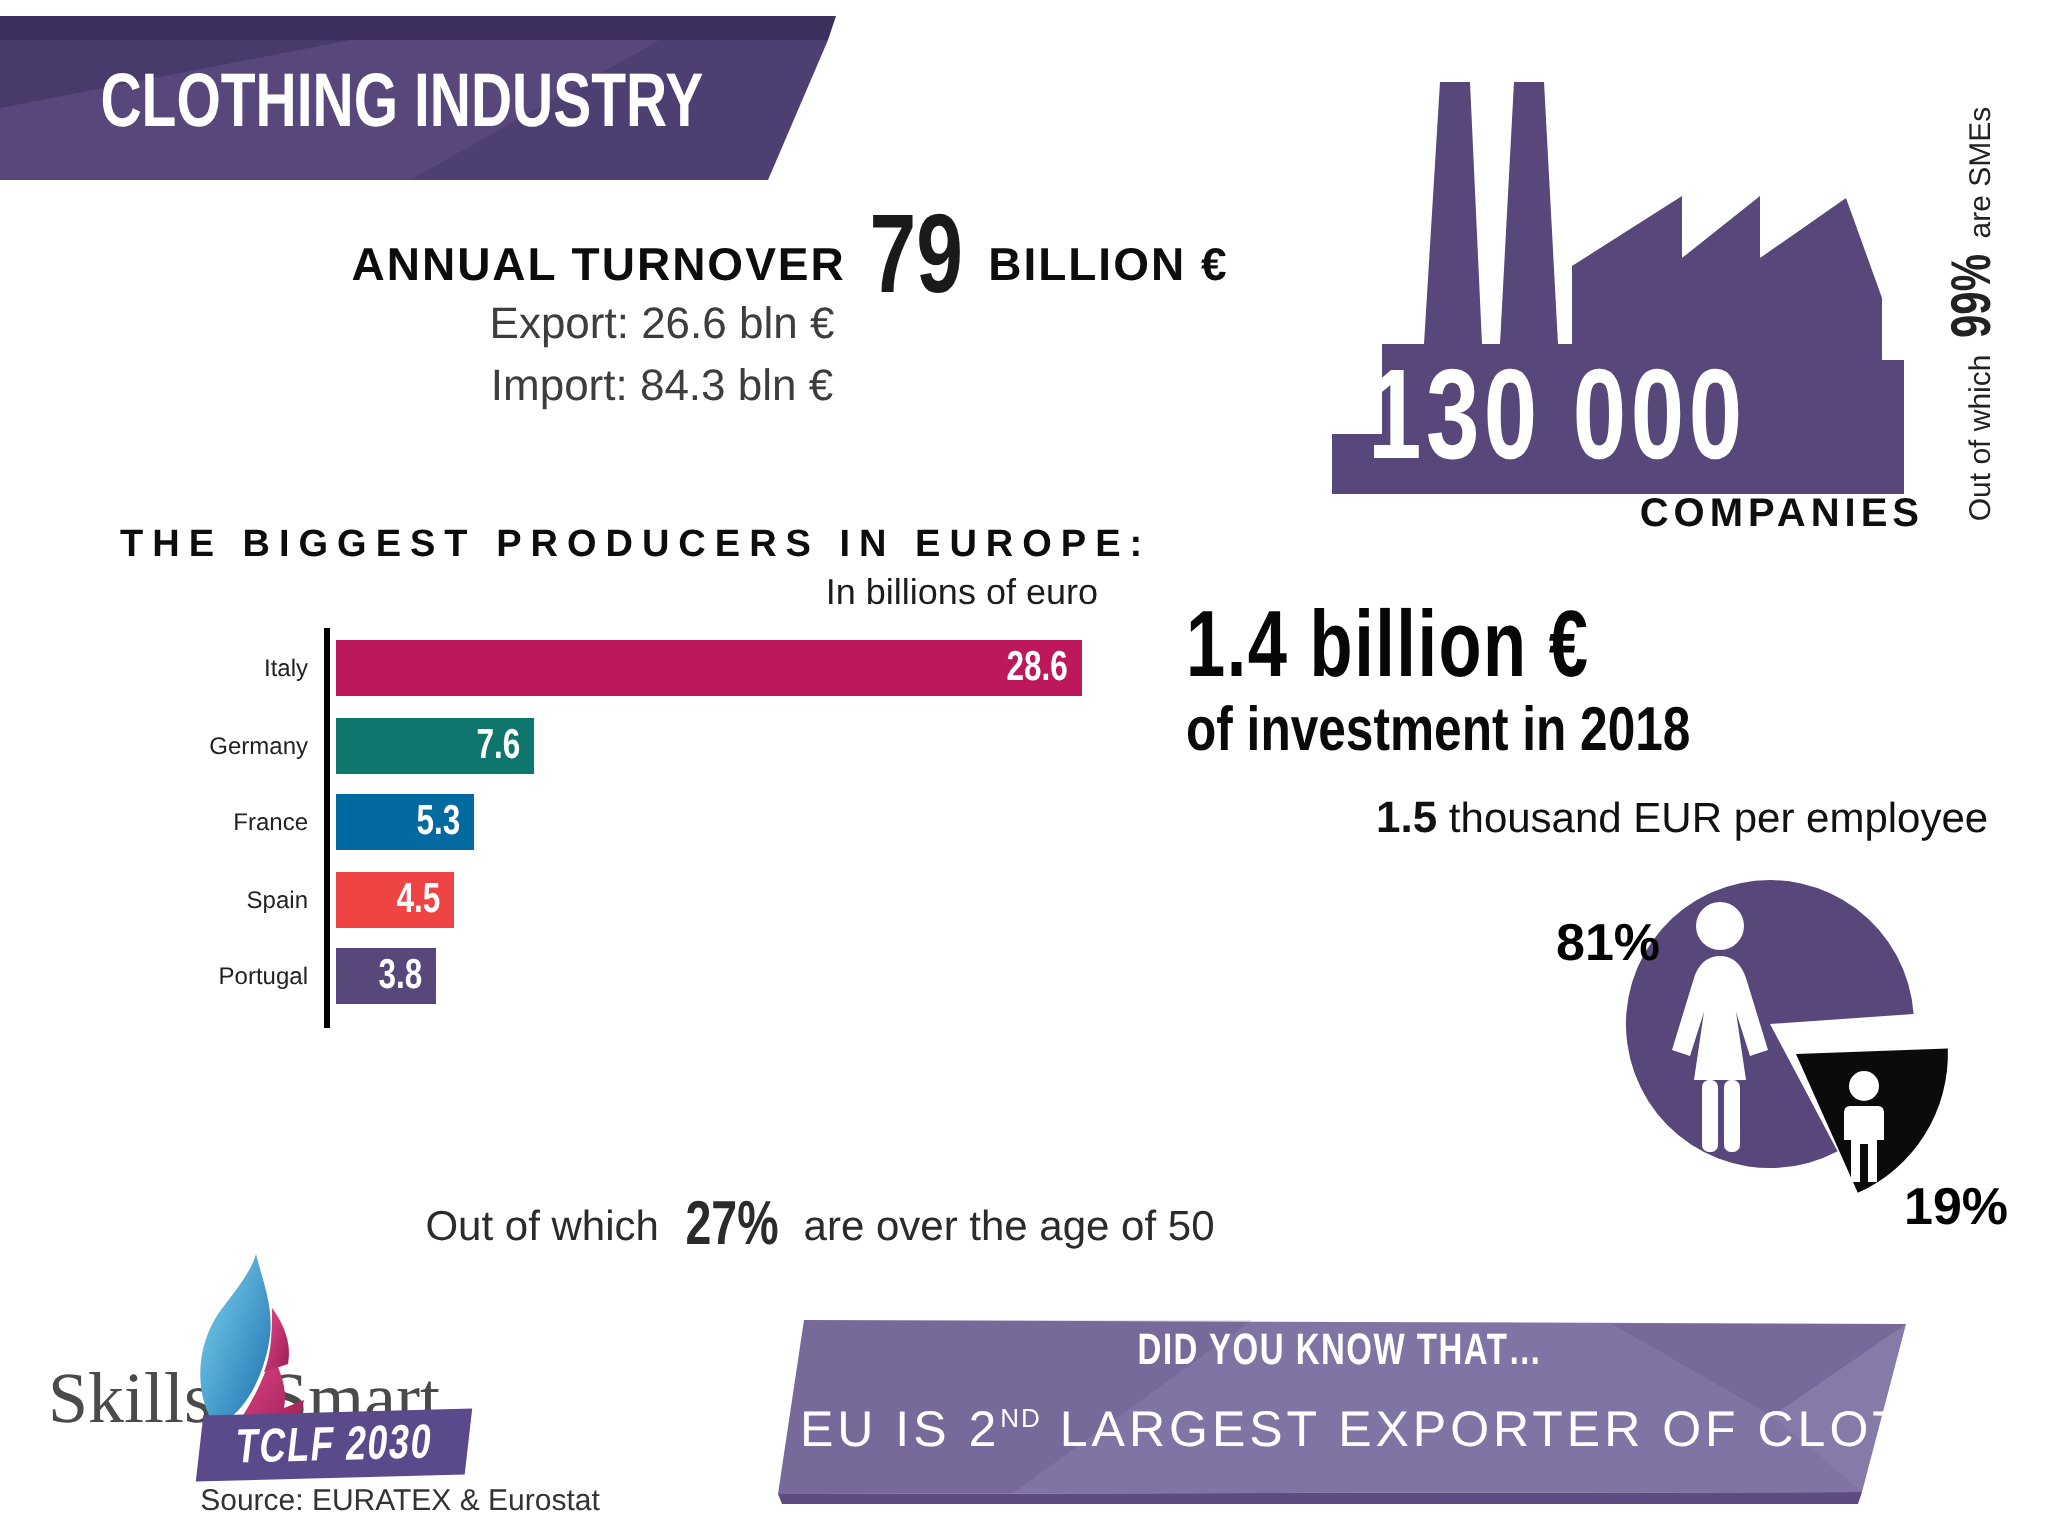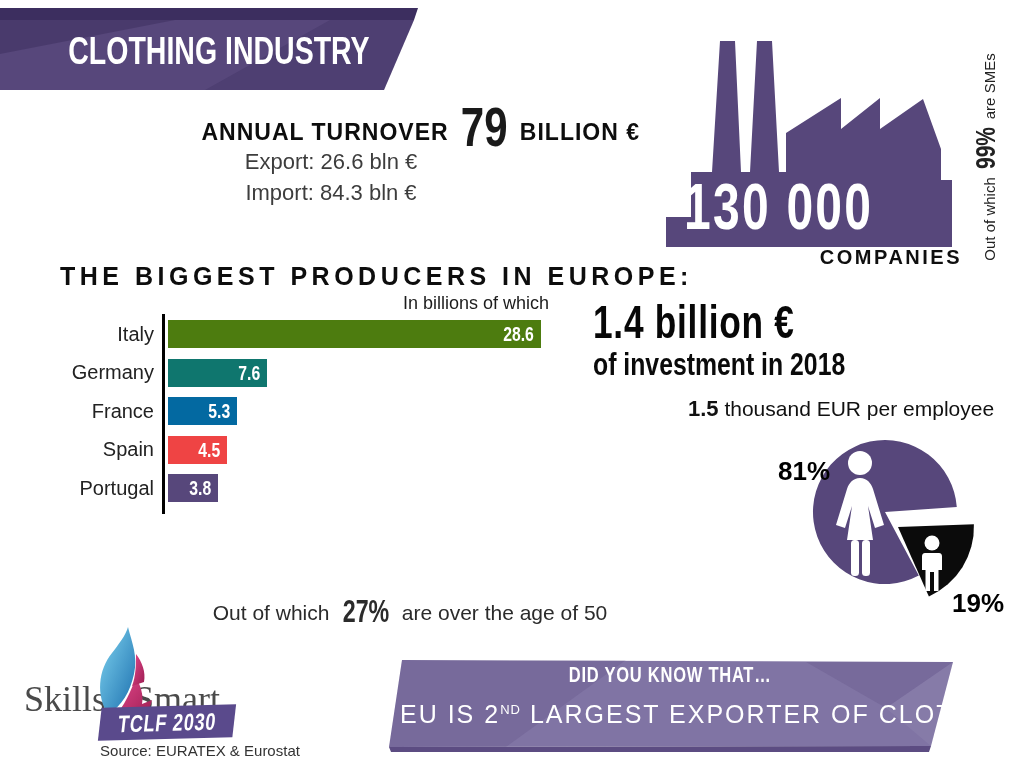--- a/index.html
+++ b/index.html
@@ -9,49 +9,49 @@
     font-family:"Liberation Sans","DejaVu Sans",sans-serif;color:#1a1a1a;
   }
   .abs{position:absolute;}
   
   .cd{display:inline-block;transform:scaleX(.75);transform-origin:center center;font-weight:bold;white-space:nowrap;}
   .cd-l{transform-origin:left center;}
   .cd-r{transform-origin:right center;}
 
   
   .ribbon-title{
-    left:0;top:20px;width:420px;height:62px;display:flex;align-items:center;justify-content:flex-end;
+    left:0;top:20px;width:420px;height:62px;display:flex;align-items:center;justify-content:flex-start;
     color:#fff;font-size:38px;font-weight:bold;letter-spacing:0px;
   }
   
-  .turnover-line{left:150px;top:94px;width:490px;text-align:right;white-space:nowrap;}
+  .turnover-line{left:150px;top:94px;width:490px;text-align:center;white-space:nowrap;}
   .turnover-label{font-size:23px;font-weight:bold;letter-spacing:1px;color:#0d0d0d;}
   .turnover-value{font-size:56px;vertical-align:-6px;letter-spacing:0;}
   .turnover-unit{font-size:23px;font-weight:bold;letter-spacing:1px;color:#0d0d0d;}
   .trade-lines{left:201px;top:146px;width:260px;text-align:center;font-size:22px;color:#3d3d3d;line-height:31px;}
 
   
   .companies-count{left:684px;top:170px;width:280px;color:#ffffff;font-size:64px;letter-spacing:3px;}
   .companies-label{left:760px;top:246px;width:202px;text-align:right;font-size:20px;font-weight:bold;letter-spacing:2.5px;color:#0f0f0f;}
   .sme-vertical{
     left:862px;top:140px;width:250px;height:34px;transform:rotate(-90deg);
     display:flex;align-items:baseline;justify-content:center;white-space:nowrap;color:#222;
   }
   .sme-vertical .small{font-size:15px;}
   .sme-vertical .big{font-size:28px;margin:0 1px;}
 
   
   .chart{left:60px;top:262px;width:495px;height:252px;}
-  .chart-title{font-size:25px;font-weight:bold;letter-spacing:4.5px;color:#0d0d0d;white-space:nowrap;}
+  .chart-title{font-size:19px;font-weight:bold;letter-spacing:4.5px;color:#0d0d0d;white-space:nowrap;}
   .chart-subtitle{width:489px;text-align:right;font-size:18px;color:#1c1c1c;margin-top:2px;}
   .chart-area{position:absolute;left:0;top:52px;width:495px;height:200px;}
   .chart-axis{position:absolute;left:102px;top:0;width:3px;height:200px;background:#000;}
   .bar-rows{position:absolute;left:0;top:6px;width:495px;}
   .bar-row{display:flex;align-items:center;height:28px;margin-bottom:10.5px;}
-  .bar-label{width:94px;text-align:right;padding-right:12px;font-size:20px;color:#222;}
+  .bar-label{width:94px;text-align:right;padding-right:12px;font-size:12px;color:#222;}
   .bar{height:28px;background:#57477B;position:relative;margin-left:2px;}
   .bar-value{position:absolute;right:7px;top:0;line-height:28px;color:#fff;font-size:21px;}
 
   
   .inv-headline{left:593px;top:294px;font-size:47px;letter-spacing:1px;color:#070707;}
   .inv-subline{left:593px;top:347px;font-size:31px;color:#0a0a0a;}
   .inv-per{left:688px;top:396px;font-size:21px;color:#111;white-space:nowrap;}
   .inv-per .v{font-weight:bold;font-size:22px;}
 
   
@@ -124,27 +124,27 @@
   </div>
   <div class="abs companies-label">COMPANIES</div>
   <div class="abs sme-vertical">
     <span class="small">Out of which </span>
     <span class="cd big">99%</span>
     <span class="small"> are SMEs</span>
   </div>
 
   <div class="abs chart">
     <div class="chart-title">THE BIGGEST PRODUCERS IN EUROPE:</div>
-    <div class="chart-subtitle">In billions of which</div>
+    <div class="chart-subtitle">In billions of euro</div>
     <div class="chart-area">
       <div class="chart-axis"></div>
       <div class="bar-rows">
           <div class="bar-row">
             <div class="bar-label">Italy</div>
-            <div class="bar" style="width: 373px; background: #4d7c0f;">
+            <div class="bar" style="width: 373px; background: #be185d;">
               <span class="bar-value cd cd-r" style="color: rgb(255, 255, 255);">28.6</span>
             </div>
           </div>
           <div class="bar-row">
             <div class="bar-label">Germany</div>
             <div class="bar" style="width: 99px; background: #0f766e;">
               <span class="bar-value cd cd-r" style="color: rgb(255, 255, 255);">7.6</span>
             </div>
           </div>
           <div class="bar-row">

